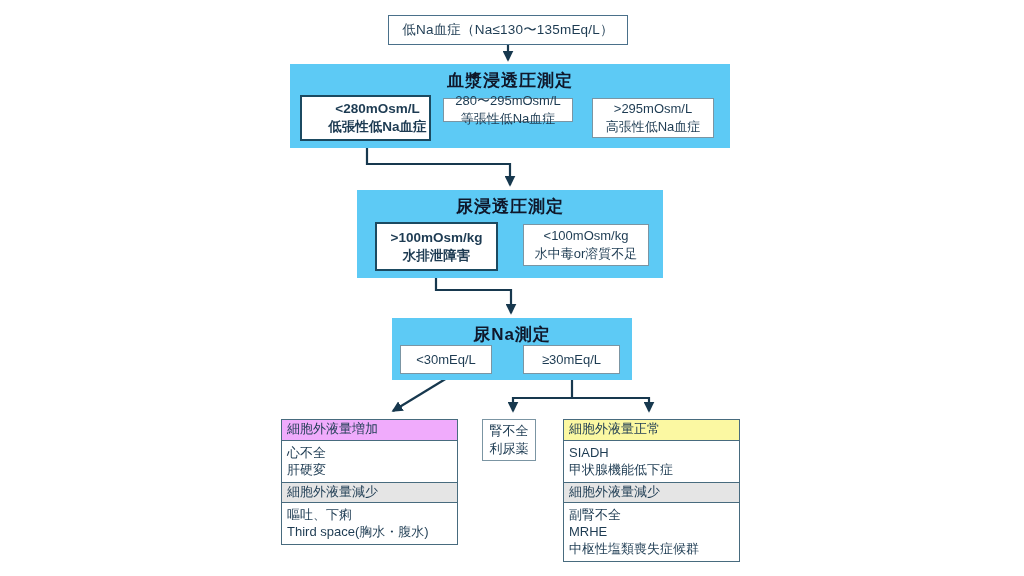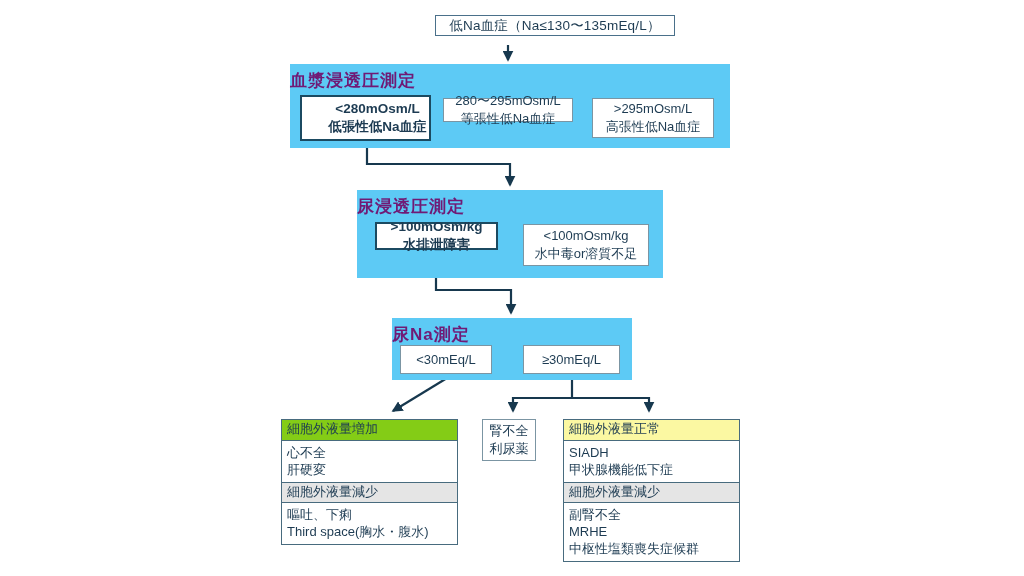--- a/index.html
+++ b/index.html
@@ -13,37 +13,37 @@
   }
   .connectors{position:absolute;left:0;top:0;pointer-events:none;}
   .abs{position:absolute;box-sizing:border-box;}
   .rootbox{
     background:#ffffff;border:1.4px solid #4a708a;
     display:flex;align-items:center;justify-content:center;
     font-size:13.5px;letter-spacing:.2px;
   }
   .section{background:#5dcaf5;}
   .sec-title{
-    color:#701a75;font-weight:bold;
+    text-align:center;color:#0f172a;font-weight:bold;
     font-size:17px;letter-spacing:1px;margin-top:5px;
   }
   .node{
     position:absolute;box-sizing:border-box;background:#ffffff;
     display:flex;flex-direction:column;align-items:center;justify-content:center;
     text-align:center;font-size:13px;line-height:18px;
     border:1.3px solid #7b95a3;color:#1d3b52;
   }
   .node.emph{border:2.6px solid #1b4a61;font-weight:bold;font-size:13.5px;}
   .table{
     background:#ffffff;border:1.3px solid #486b7e;
     font-size:13px;
   }
   .trow{padding:1px 5px 2px 5px;border-bottom:1px solid #486b7e;line-height:16.5px;}
   .trow:last-child{border-bottom:none;}
-  .th-pink{background:#84cc16;}
+  .th-pink{background:#f0abfc;}
   .th-yellow{background:#fbf8a2;}
   .th-blue{background:#e5e5e5;}
   .tbody{padding:3px 5px 4px 5px;background:#ffffff;line-height:17px;}
 </style>
 </head>
 <body>
 
 <div class="canvas">
 
   <svg class="connectors" width="1024" height="576">
@@ -57,21 +57,21 @@
       <path d="M367,141 L367,164 L510,164 L510,185" marker-end="url(#arrow)"></path>
       <path d="M436,267 L436,290 L511,290 L511,313" marker-end="url(#arrow)"></path>
       <path d="M452,375 L393,411" marker-end="url(#arrow)"></path>
       <path d="M572,374 L572,398"></path>
       <path d="M513,398 L649,398"></path>
       <path d="M513,397 L513,411" marker-end="url(#arrow)"></path>
       <path d="M649,397 L649,411" marker-end="url(#arrow)"></path>
     </g>
   </svg>
 
-  <div class="abs rootbox" style="left:388px;top:15px;width:240px;height:21px;margin-left:47px;">
+  <div class="abs rootbox" style="left:388px;top:15px;width:240px;height:30px;">
     <span>低Na血症（Na≤130〜135mEq/L）</span>
   </div>
 
   <div class="abs section" style="left:290px;top:64px;width:440px;height:84px;">
     <div class="sec-title">血漿浸透圧測定</div>
     <div class="node emph" style="left:10px;top:31px;width:131px;height:46px;padding-left:24px;">
       <div>&lt;280mOsm/L</div>
       <div>低張性低Na血症</div>
     </div>
     <div class="node" style="left:153px;top:34px;width:130px;height:24px;">
@@ -79,21 +79,21 @@
       <div>等張性低Na血症</div>
     </div>
     <div class="node" style="left:302px;top:34px;width:122px;height:40px;">
       <div>&gt;295mOsm/L</div>
       <div>高張性低Na血症</div>
     </div>
   </div>
 
   <div class="abs section" style="left:357px;top:190px;width:306px;height:88px;">
     <div class="sec-title">尿浸透圧測定</div>
-    <div class="node emph" style="left:18px;top:32px;width:123px;height:28px;">
+    <div class="node emph" style="left:18px;top:32px;width:123px;height:49px;">
       <div>&gt;100mOsm/kg</div>
       <div>水排泄障害</div>
     </div>
     <div class="node" style="left:166px;top:34px;width:126px;height:42px;">
       <div>&lt;100mOsm/kg</div>
       <div>水中毒or溶質不足</div>
     </div>
   </div>
 
   <div class="abs section" style="left:392px;top:318px;width:240px;height:62px;">

